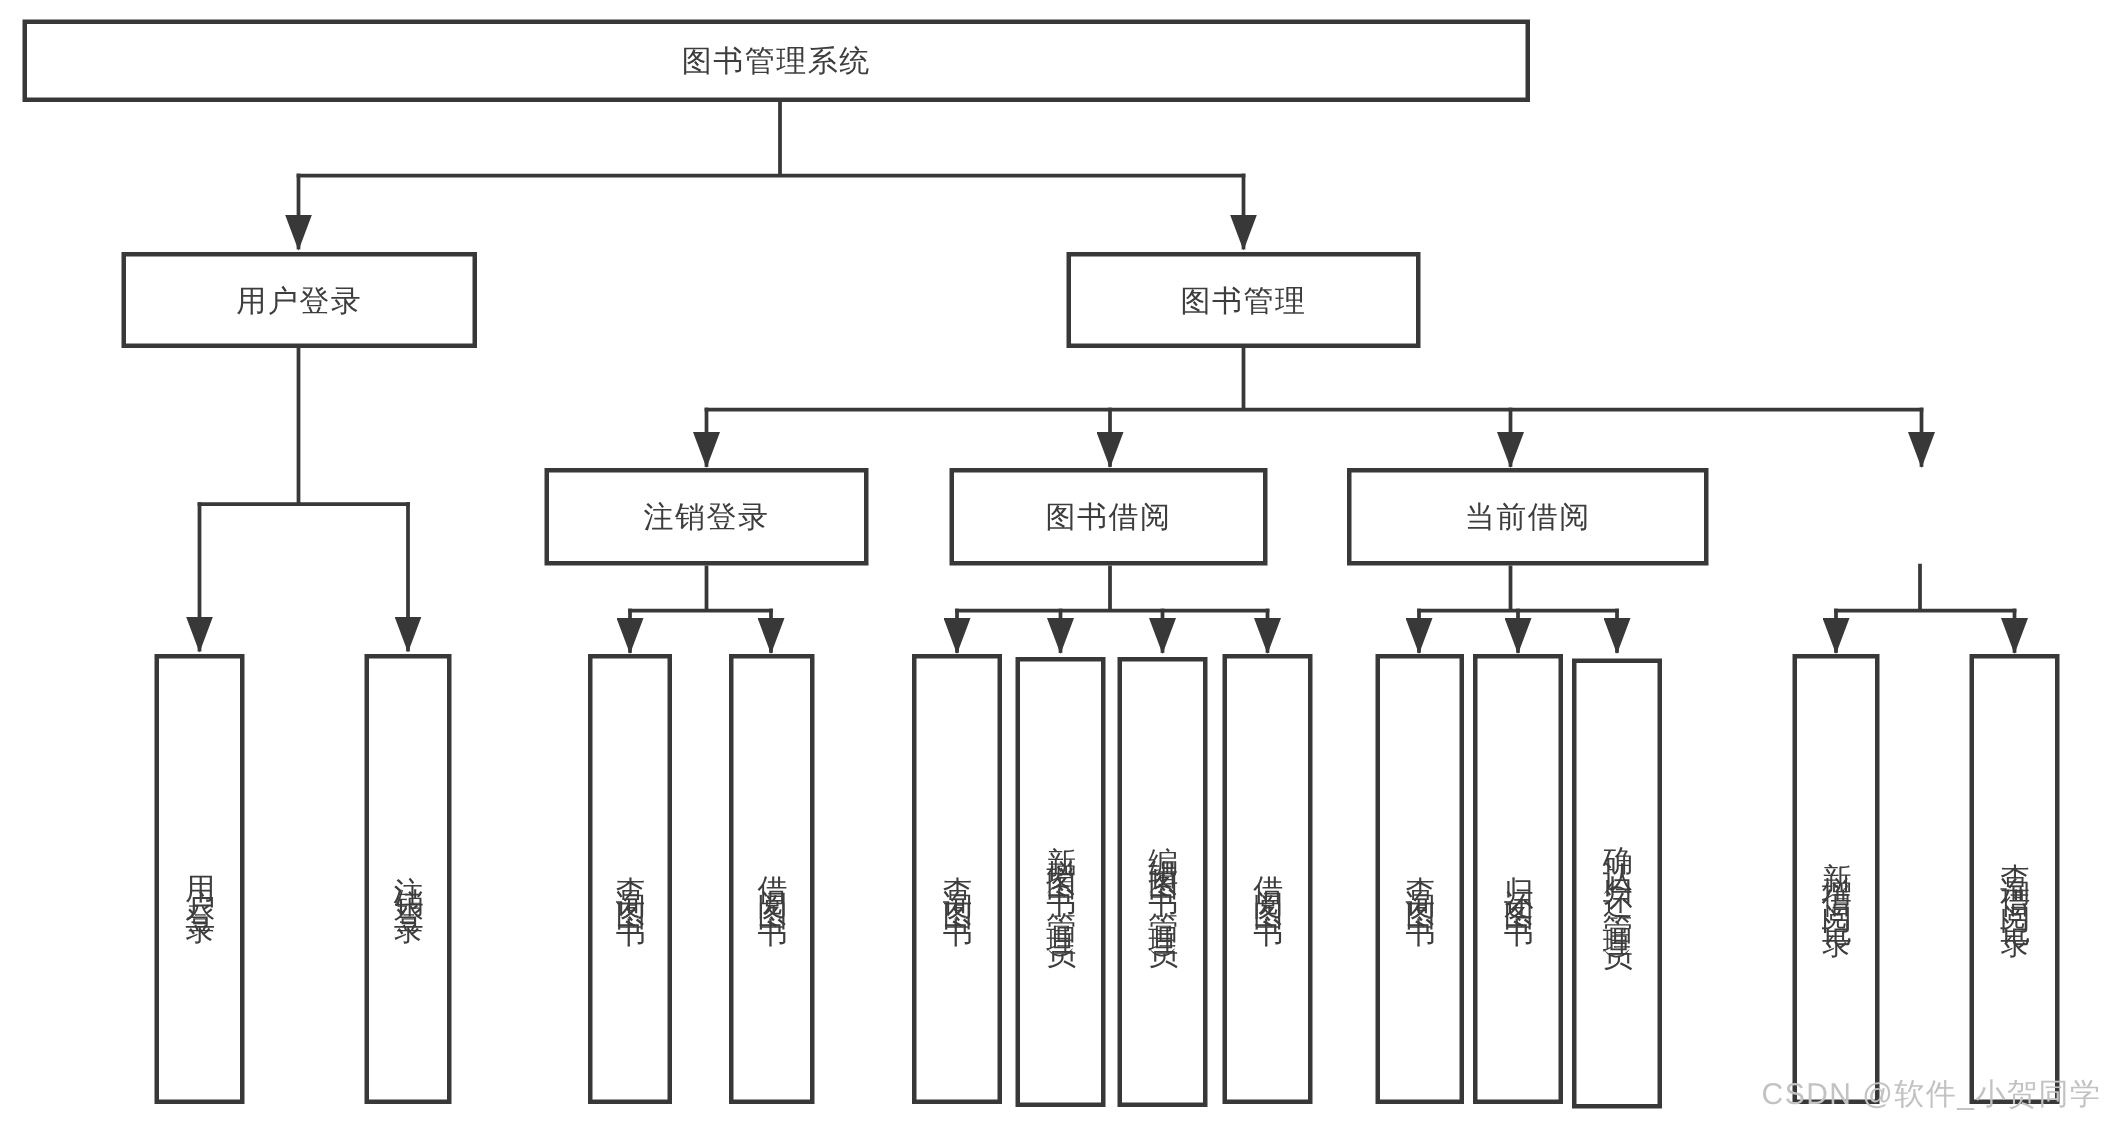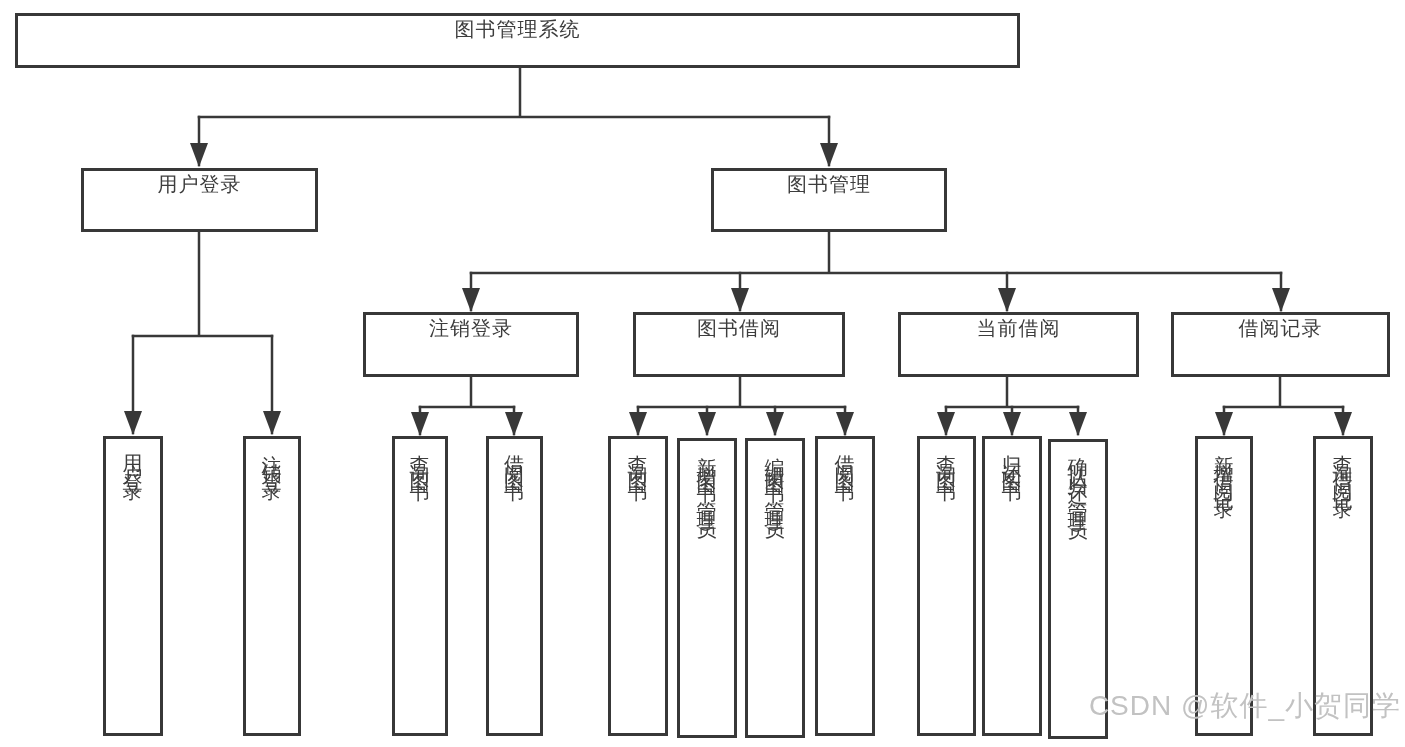--- a/index.html
+++ b/index.html
@@ -17,36 +17,36 @@
     overflow:hidden;
   }
   .connector-layer{position:absolute;left:0;top:0;width:1405px;height:747px;}
   .c{fill:none;stroke:var(--line);stroke-width:2.5;stroke-linecap:square;}
   .ah{fill:var(--line);}
   .hbox,.vbox{
     position:absolute;
     box-sizing:border-box;
     background:var(--box_fill);
     border:3px solid var(--line);
-    display:flex;align-items:flex-start;justify-content:center;
+    display:flex;align-items:center;justify-content:center;
     color:var(--text);
   }
   .hbox{font-size:20px;letter-spacing:1px;}
   .vbox span{
     writing-mode:vertical-rl;
     text-orientation:mixed;
     font-size:20px;
     letter-spacing:9px;
     line-height:1;
     color:var(--text);
   }
   .watermark{
     position:absolute;
-    right:4px;bottom:22px;
-    font-size:28px;
+    right:4px;bottom:4px;
+    font-size:20px;
     color:var(--watermark);
     letter-spacing:1px;
     white-space:nowrap;
   }
 </style>
 </head>
 <body>
 
 <div class="canvas">
 
@@ -104,23 +104,20 @@
 
   <div class="hbox" style="left:363px;top:312px;width:216px;height:65px;">
     <span>注销登录</span>
   </div>
   <div class="hbox" style="left:633px;top:312px;width:212px;height:65px;">
     <span>图书借阅</span>
   </div>
   <div class="hbox" style="left:898px;top:312px;width:241px;height:65px;">
     <span>当前借阅</span>
   </div>
-  <div class="hbox" style="left:1171px;top:312px;width:219px;height:65px;">
-    <span>借阅记录</span>
-  </div>
 
   <div class="vbox" style="left:103px;top:436px;width:60px;height:300px;">
     <span>用户登录</span>
   </div>
   <div class="vbox" style="left:243px;top:436px;width:58px;height:300px;">
     <span>注销登录</span>
   </div>
 
   <div class="vbox" style="left:392px;top:436px;width:56px;height:300px;">
     <span>查询图书</span>

